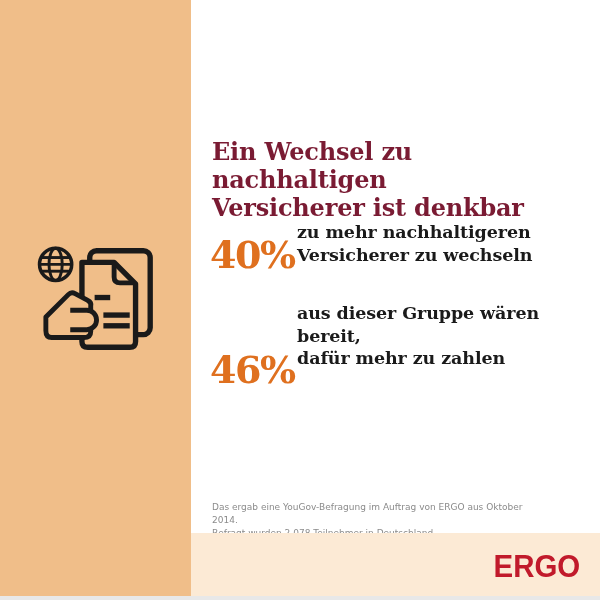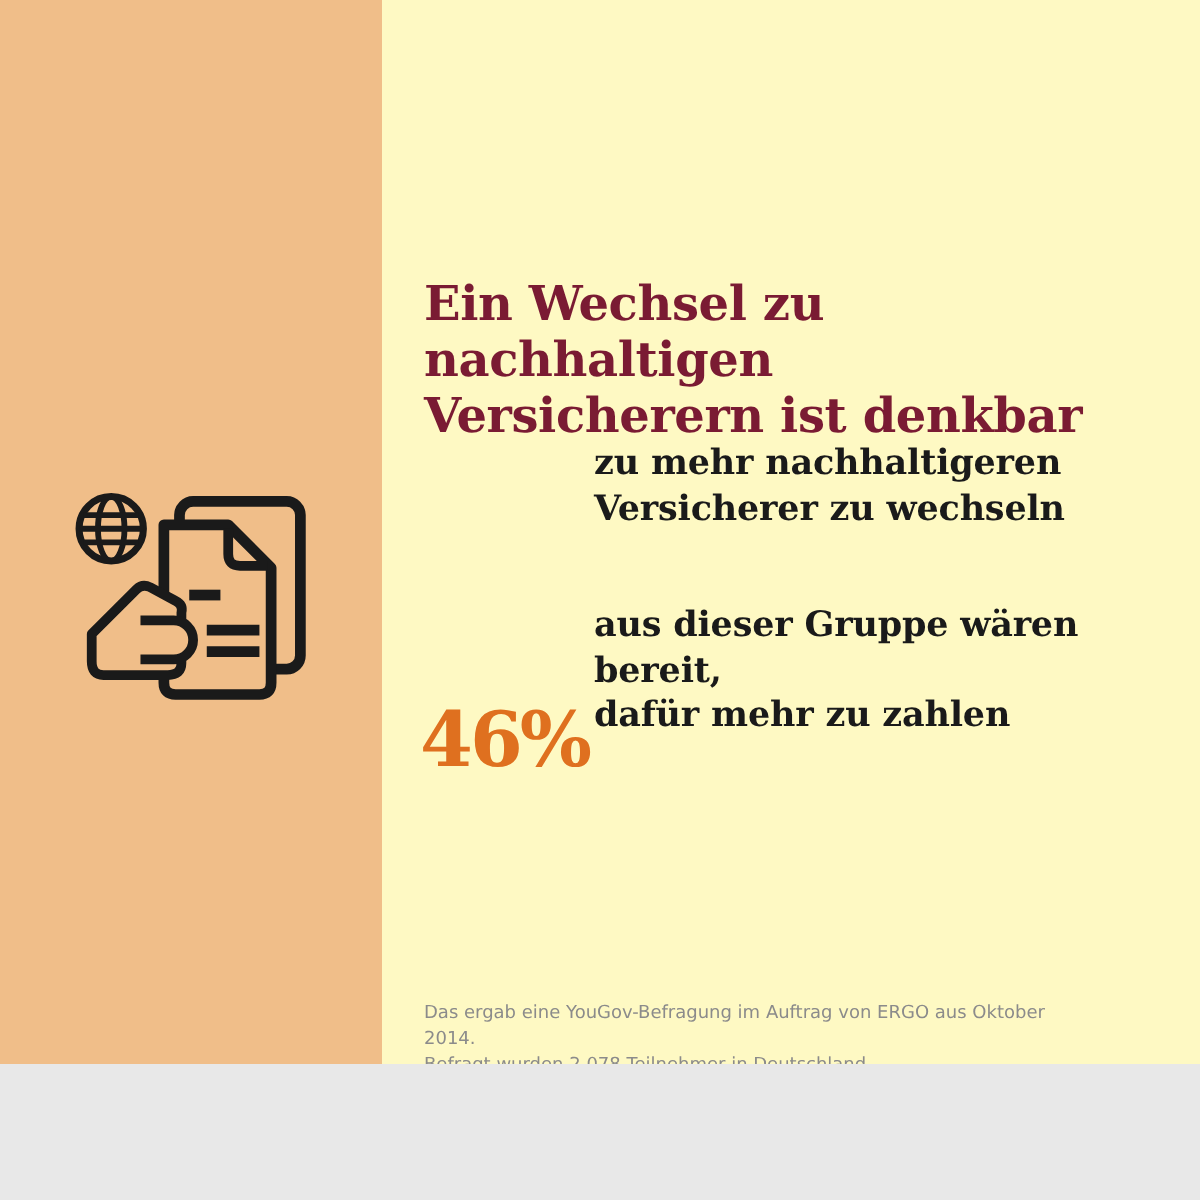--- a/index.html
+++ b/index.html
@@ -1,17 +1,17 @@
 <!DOCTYPE html>
 <html><head>
 <meta charset="utf-8">
 <style>
   html,body{margin:0;padding:0;background:#e8e8e8;}
   .canvas{
-    position:relative;width:600px;height:532px;background:#fef9c3;
+    position:relative;width:600px;height:596px;background:#ffffff;
     overflow:hidden;font-family:"DejaVu Serif", serif;
   }
   .sidebar{
     position:absolute;left:0;top:0;width:191px;height:600px;background:#F0BE89;
   }
   .icon-wrap{position:absolute;left:33px;top:240px;width:132px;height:118px;}
   .band{
     position:absolute;left:191px;top:533px;width:409px;height:67px;background:#FCEAD5;
   }
   .headline{
@@ -71,23 +71,24 @@
         <line x1="72" y1="88" x2="99" y2="88" stroke-width="5.5"></line>
 
         <path d="M13,79 L36,56 Q39,53 43,55 L56,62 Q60,64 59,68 L59,94 Q59,100 52,100 L19,100 Q13,100 13,93 Z" fill="#F0BE89" stroke-width="5" stroke-linejoin="round"></path>
         <path d="M38,72 L55,72 A10,10 0 0 1 55,92 L38,92" fill="#F0BE89" stroke-width="5" stroke-linejoin="round"></path>
       </g>
     </svg>
   </div>
 
   <div class="headline">
     <div>Ein Wechsel zu nachhaltigen</div>
-    <div>Versicherern ist denkbar</div>
+    <div>Versicherer ist denkbar</div>
   </div>
 
+  <div class="pct pct1">40%</div>
   <div class="stat-text stat-text1">
     <div>zu mehr nachhaltigeren</div>
     <div>Versicherer zu wechseln</div>
   </div>
 
   <div class="pct pct2">46%</div>
   <div class="stat-text stat-text2">
     <div>aus dieser Gruppe wären bereit,</div>
     <div>dafür mehr zu zahlen</div>
   </div>

